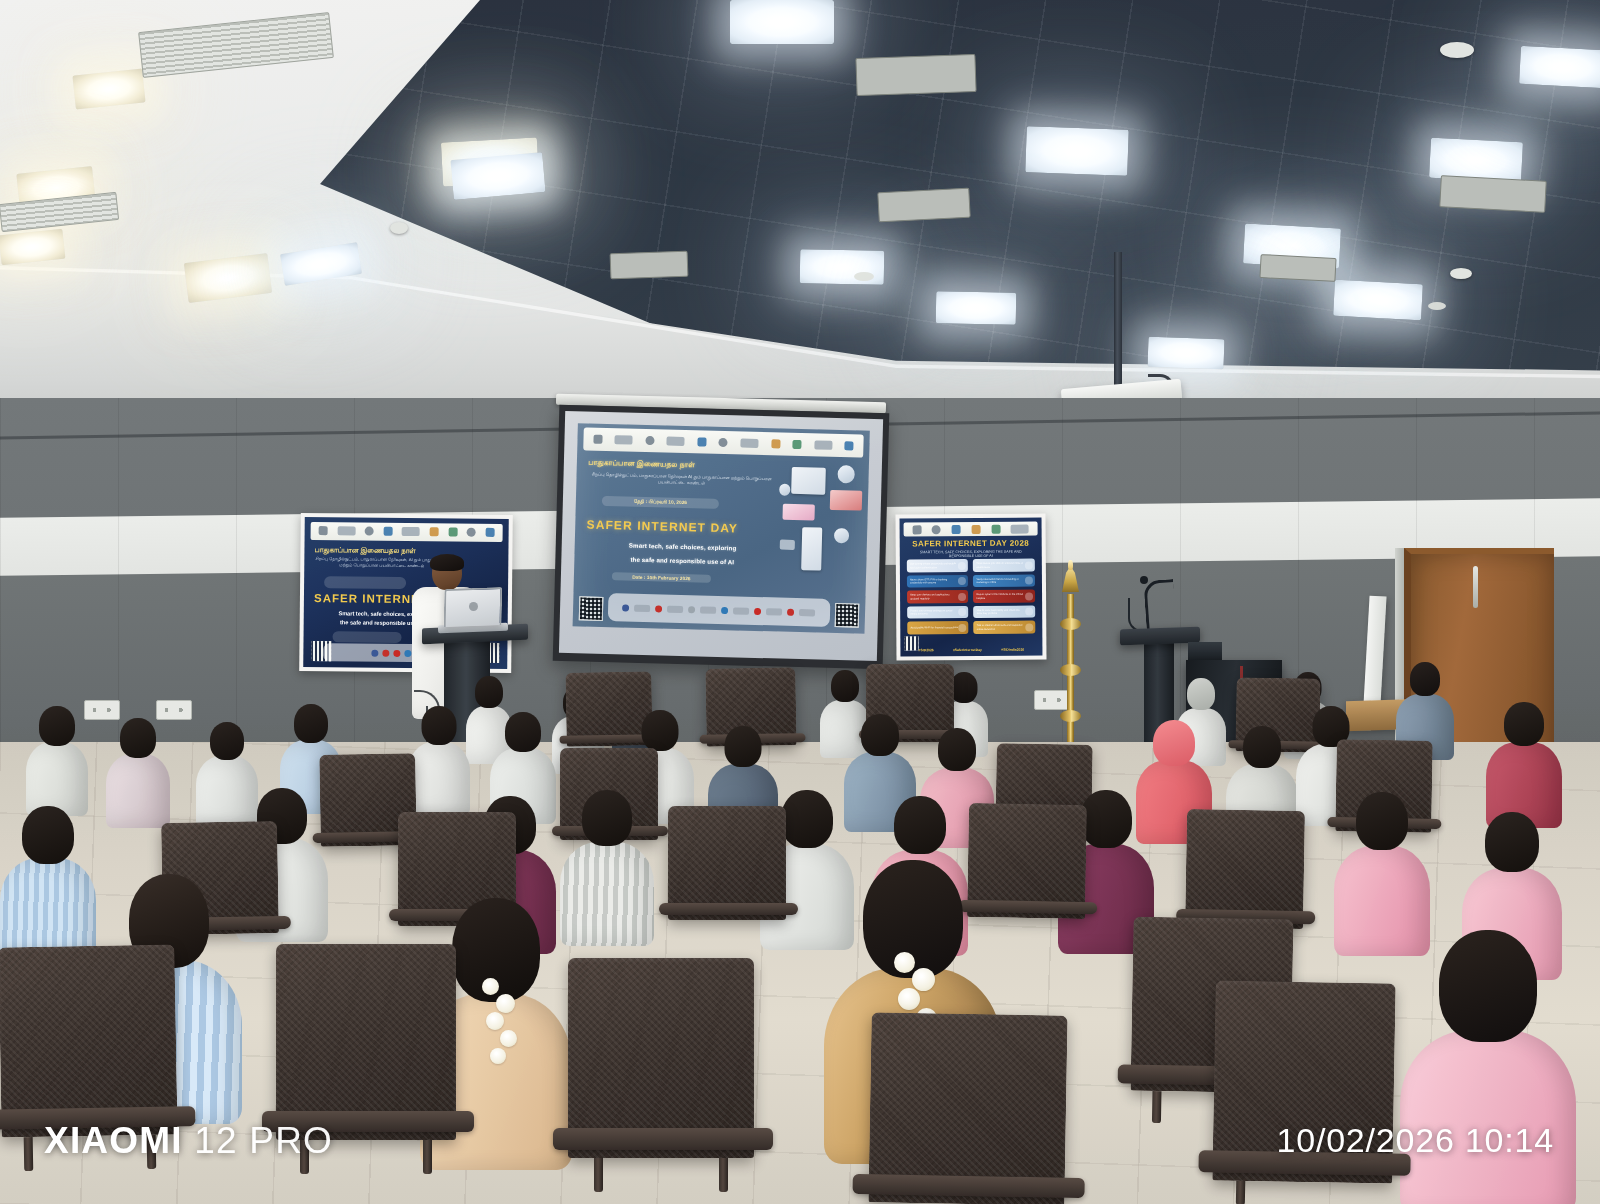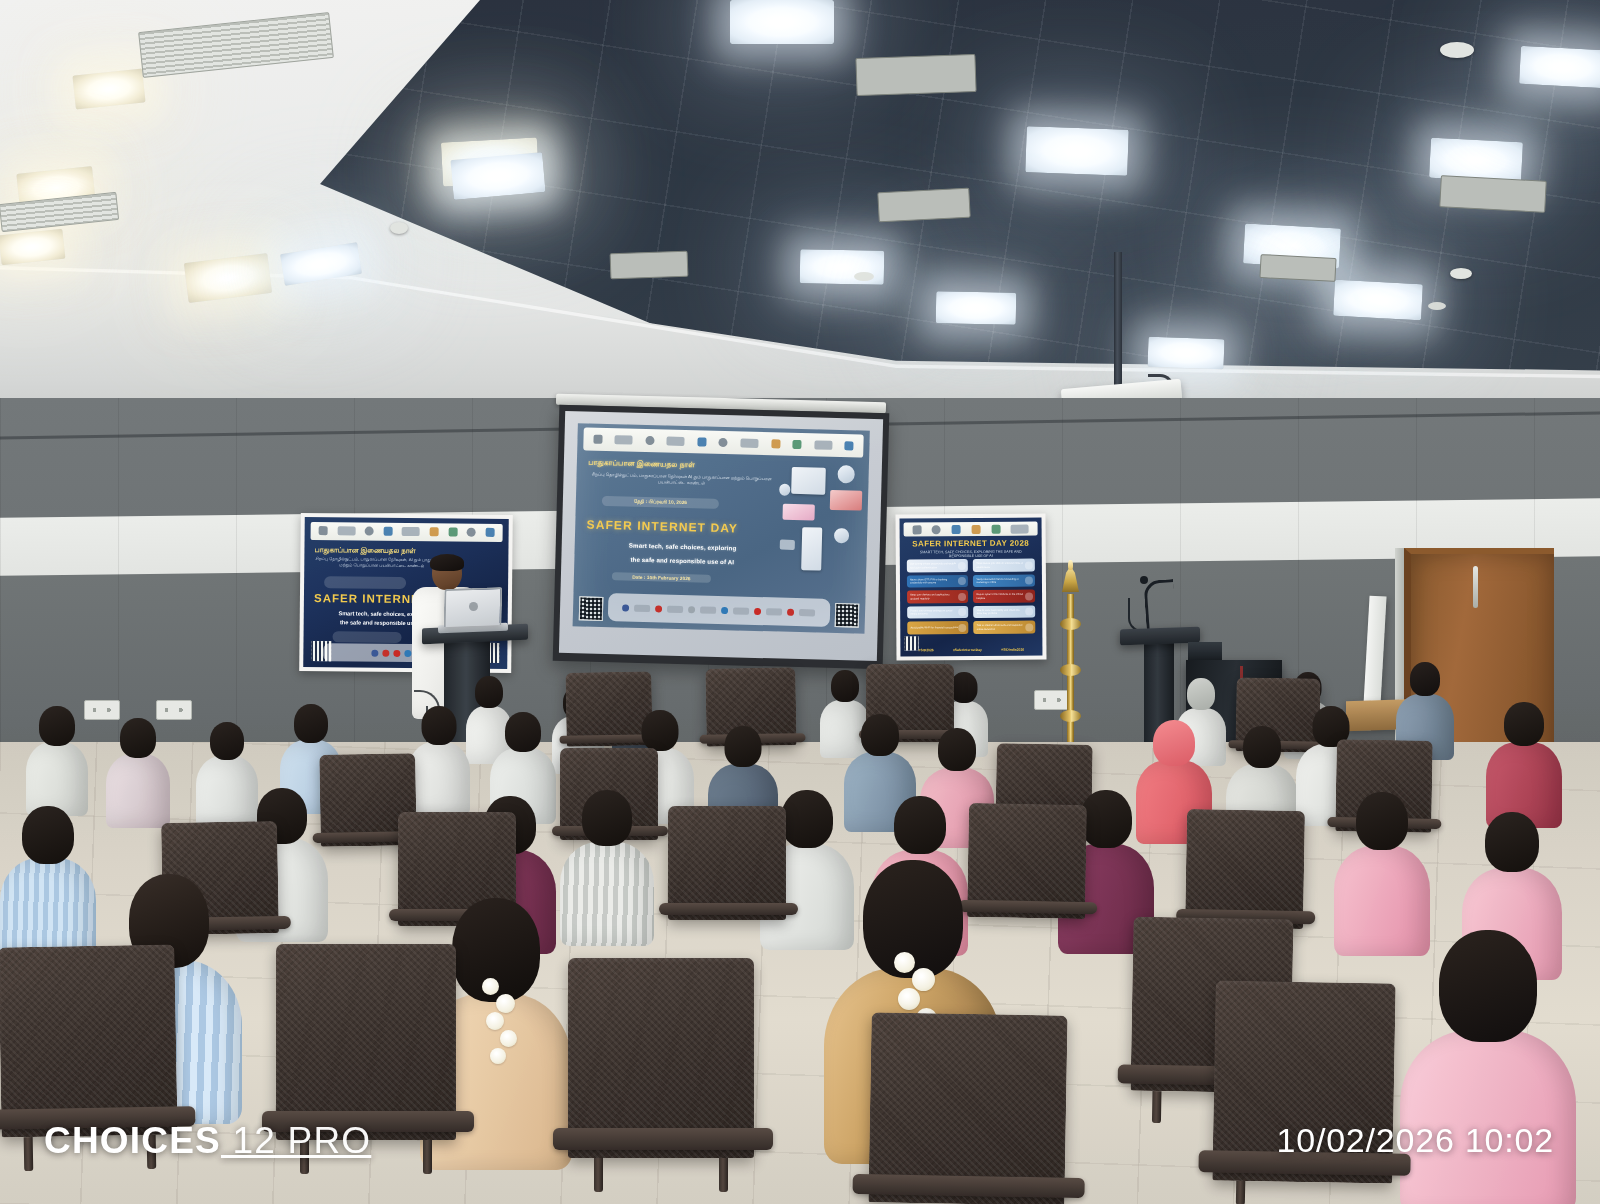--- a/index.html
+++ b/index.html
@@ -476,21 +476,21 @@
   }
 
   
   .wm-brand{
     position:absolute; left:44px; bottom:42px;
     font-size:37px; letter-spacing:1.2px; color:#ffffff;
     text-shadow:0 1px 7px rgba(0,0,0,.5);
     white-space:nowrap;
   }
   .wm-brand b{ font-weight:bold; }
-  .wm-brand span{ font-weight:300; opacity:.95;text-decoration:underline; }
+  .wm-brand span{ font-weight:300; opacity:.95; }
   .wm-time{
     position:absolute; right:46px; bottom:44px;
     font-size:34px; letter-spacing:.8px; color:#ffffff; font-weight:300;
     text-shadow:0 1px 7px rgba(0,0,0,.5);
     white-space:nowrap;
   }
 </style>
 </head>
 <body>
 
@@ -928,17 +928,17 @@
   <div class="chair" style="left:870px;  top:1014px; width:196px; height:190px; transform:rotate(1deg);"></div>
   <div class="chair" style="left:1132px; top:918px;  width:160px; height:174px; transform:rotate(1deg);">
     <i class="chair-leg" style="left:22px;  bottom:-32px; height:32px;"></i>
     <i class="chair-leg" style="right:22px; bottom:-32px; height:32px;"></i>
   </div>
   <div class="chair" style="left:1214px; top:982px;  width:180px; height:200px; transform:rotate(1deg);">
     <i class="chair-leg" style="left:24px;  bottom:-24px; height:24px;"></i>
   </div>
 
   <div class="wm-brand">
-    <b>CHOICES</b><span> 12 PRO</span>
-  </div>
-  <div class="wm-time">10/02/2026 10:02</div>
+    <b>XIAOMI</b><span> 12 PRO</span>
+  </div>
+  <div class="wm-time">10/02/2026 10:14</div>
 
 </div>
 
 </body></html>

